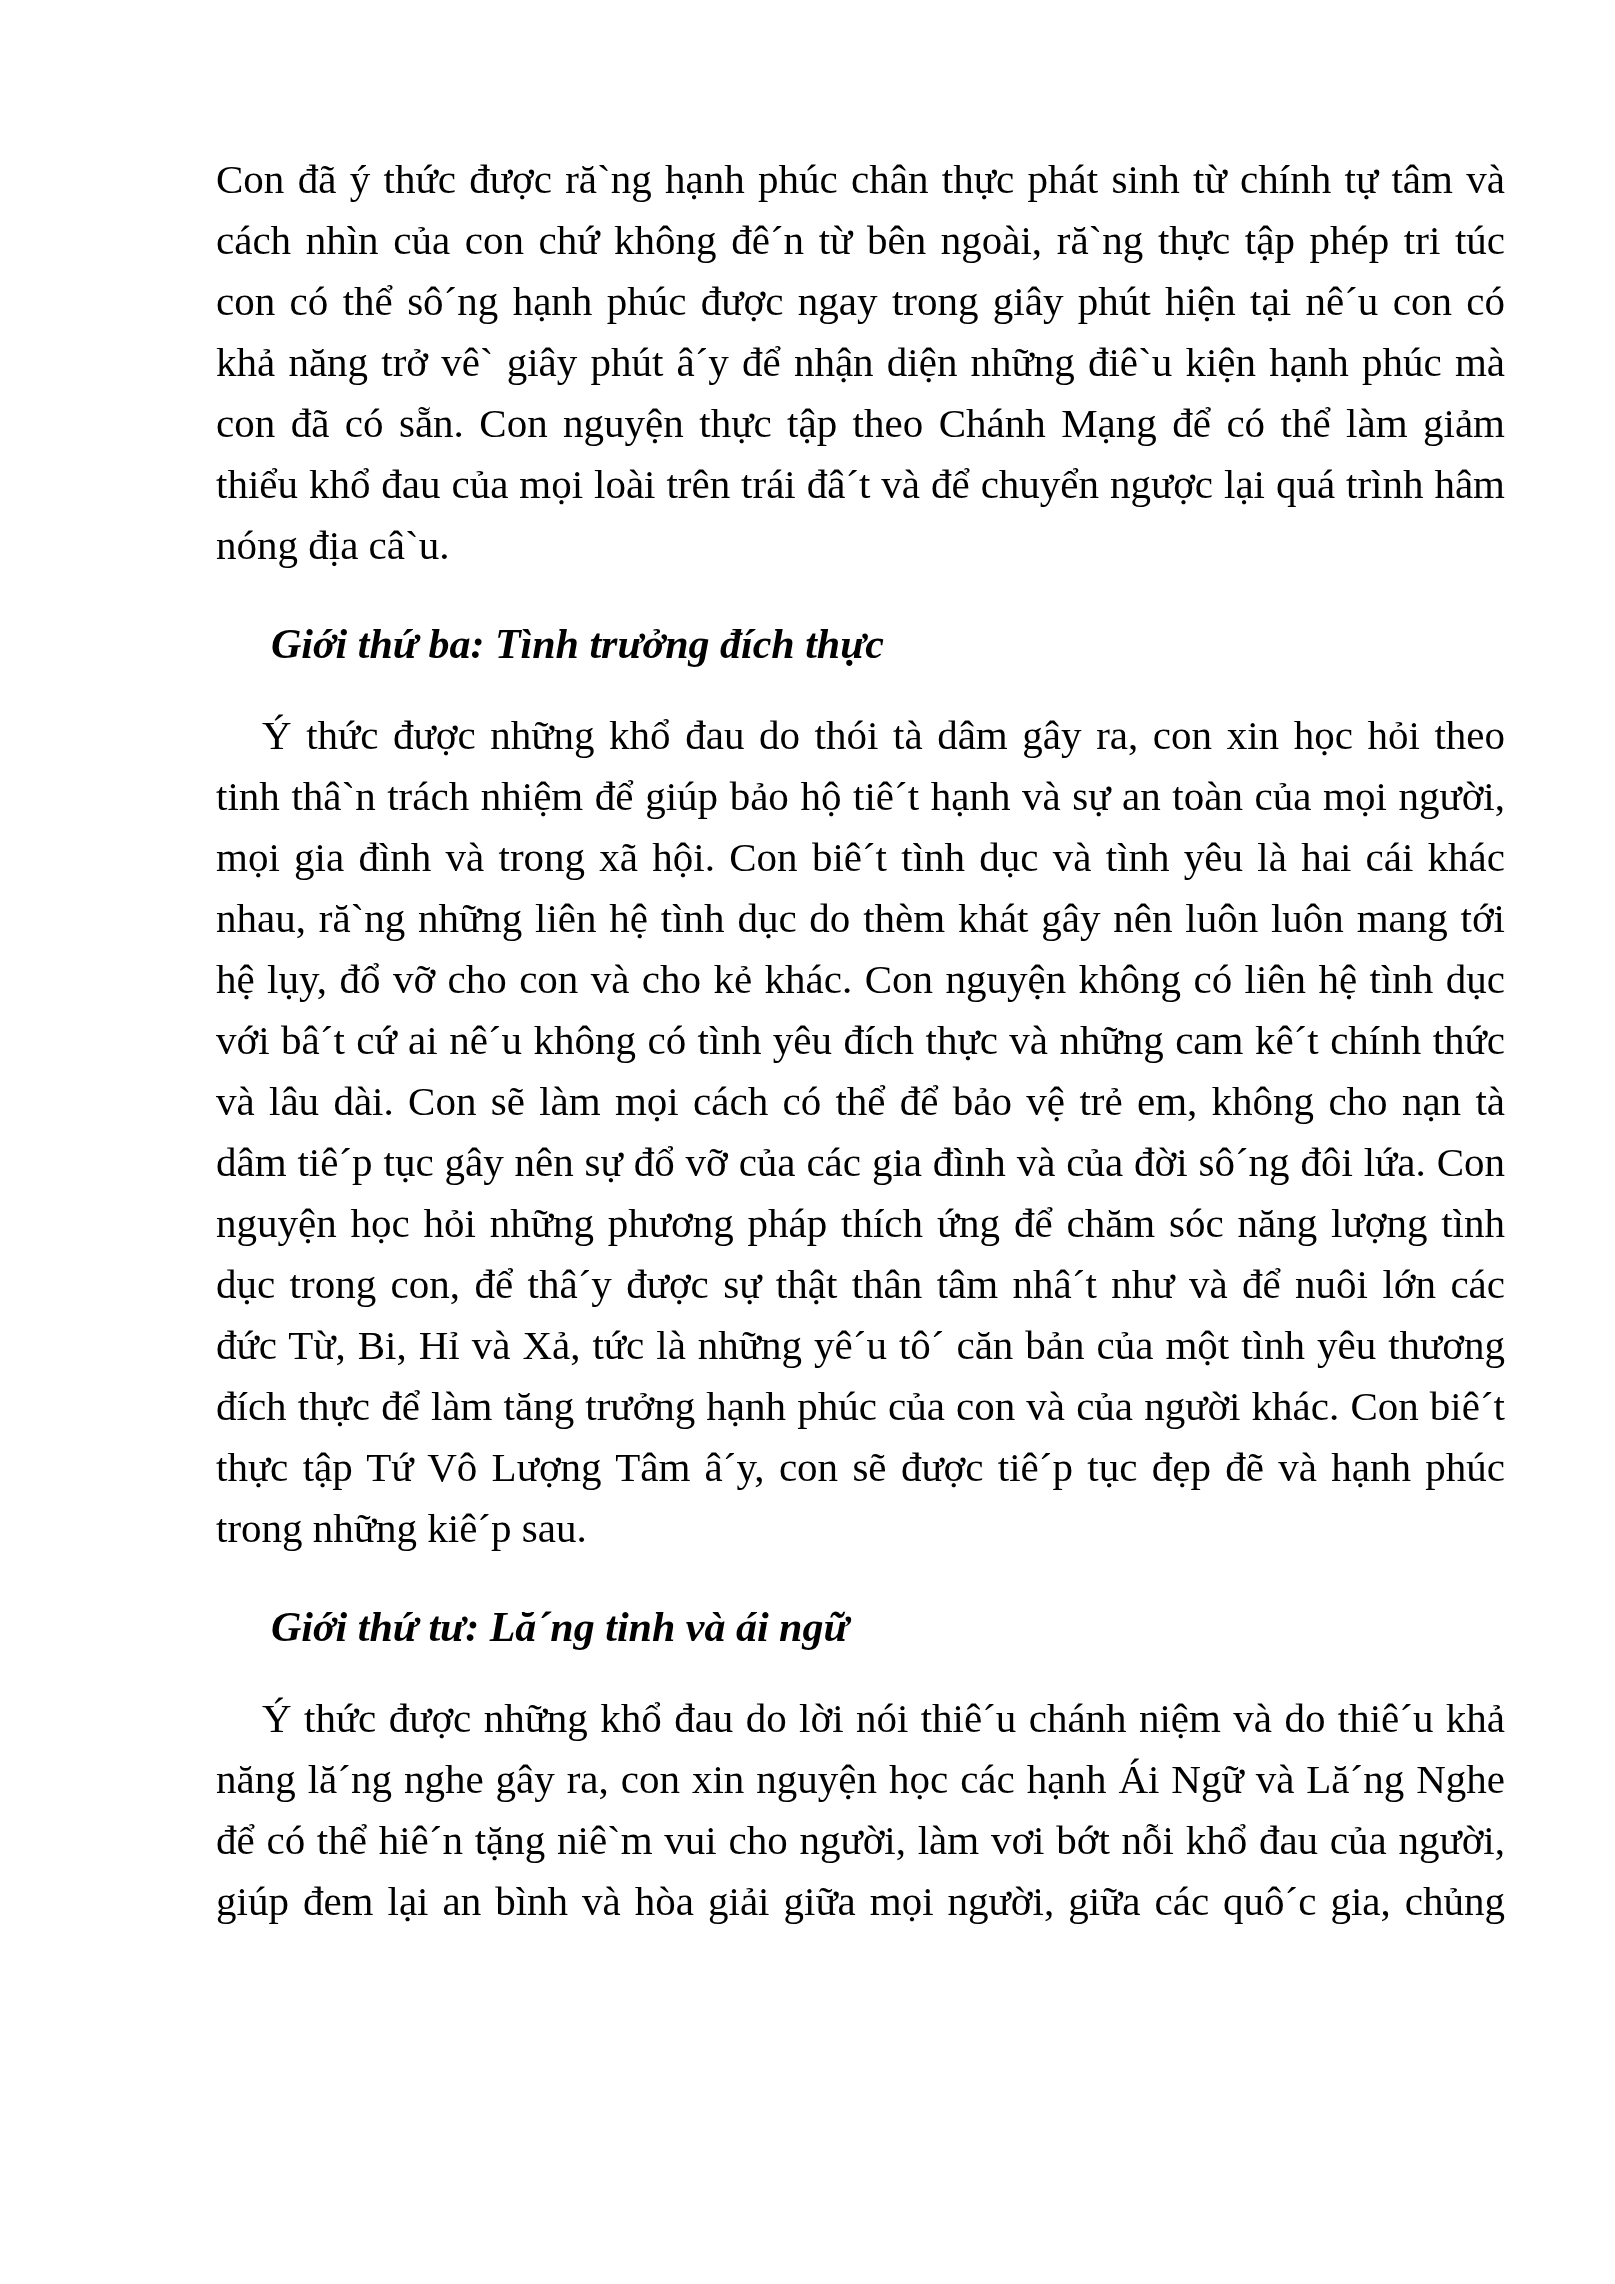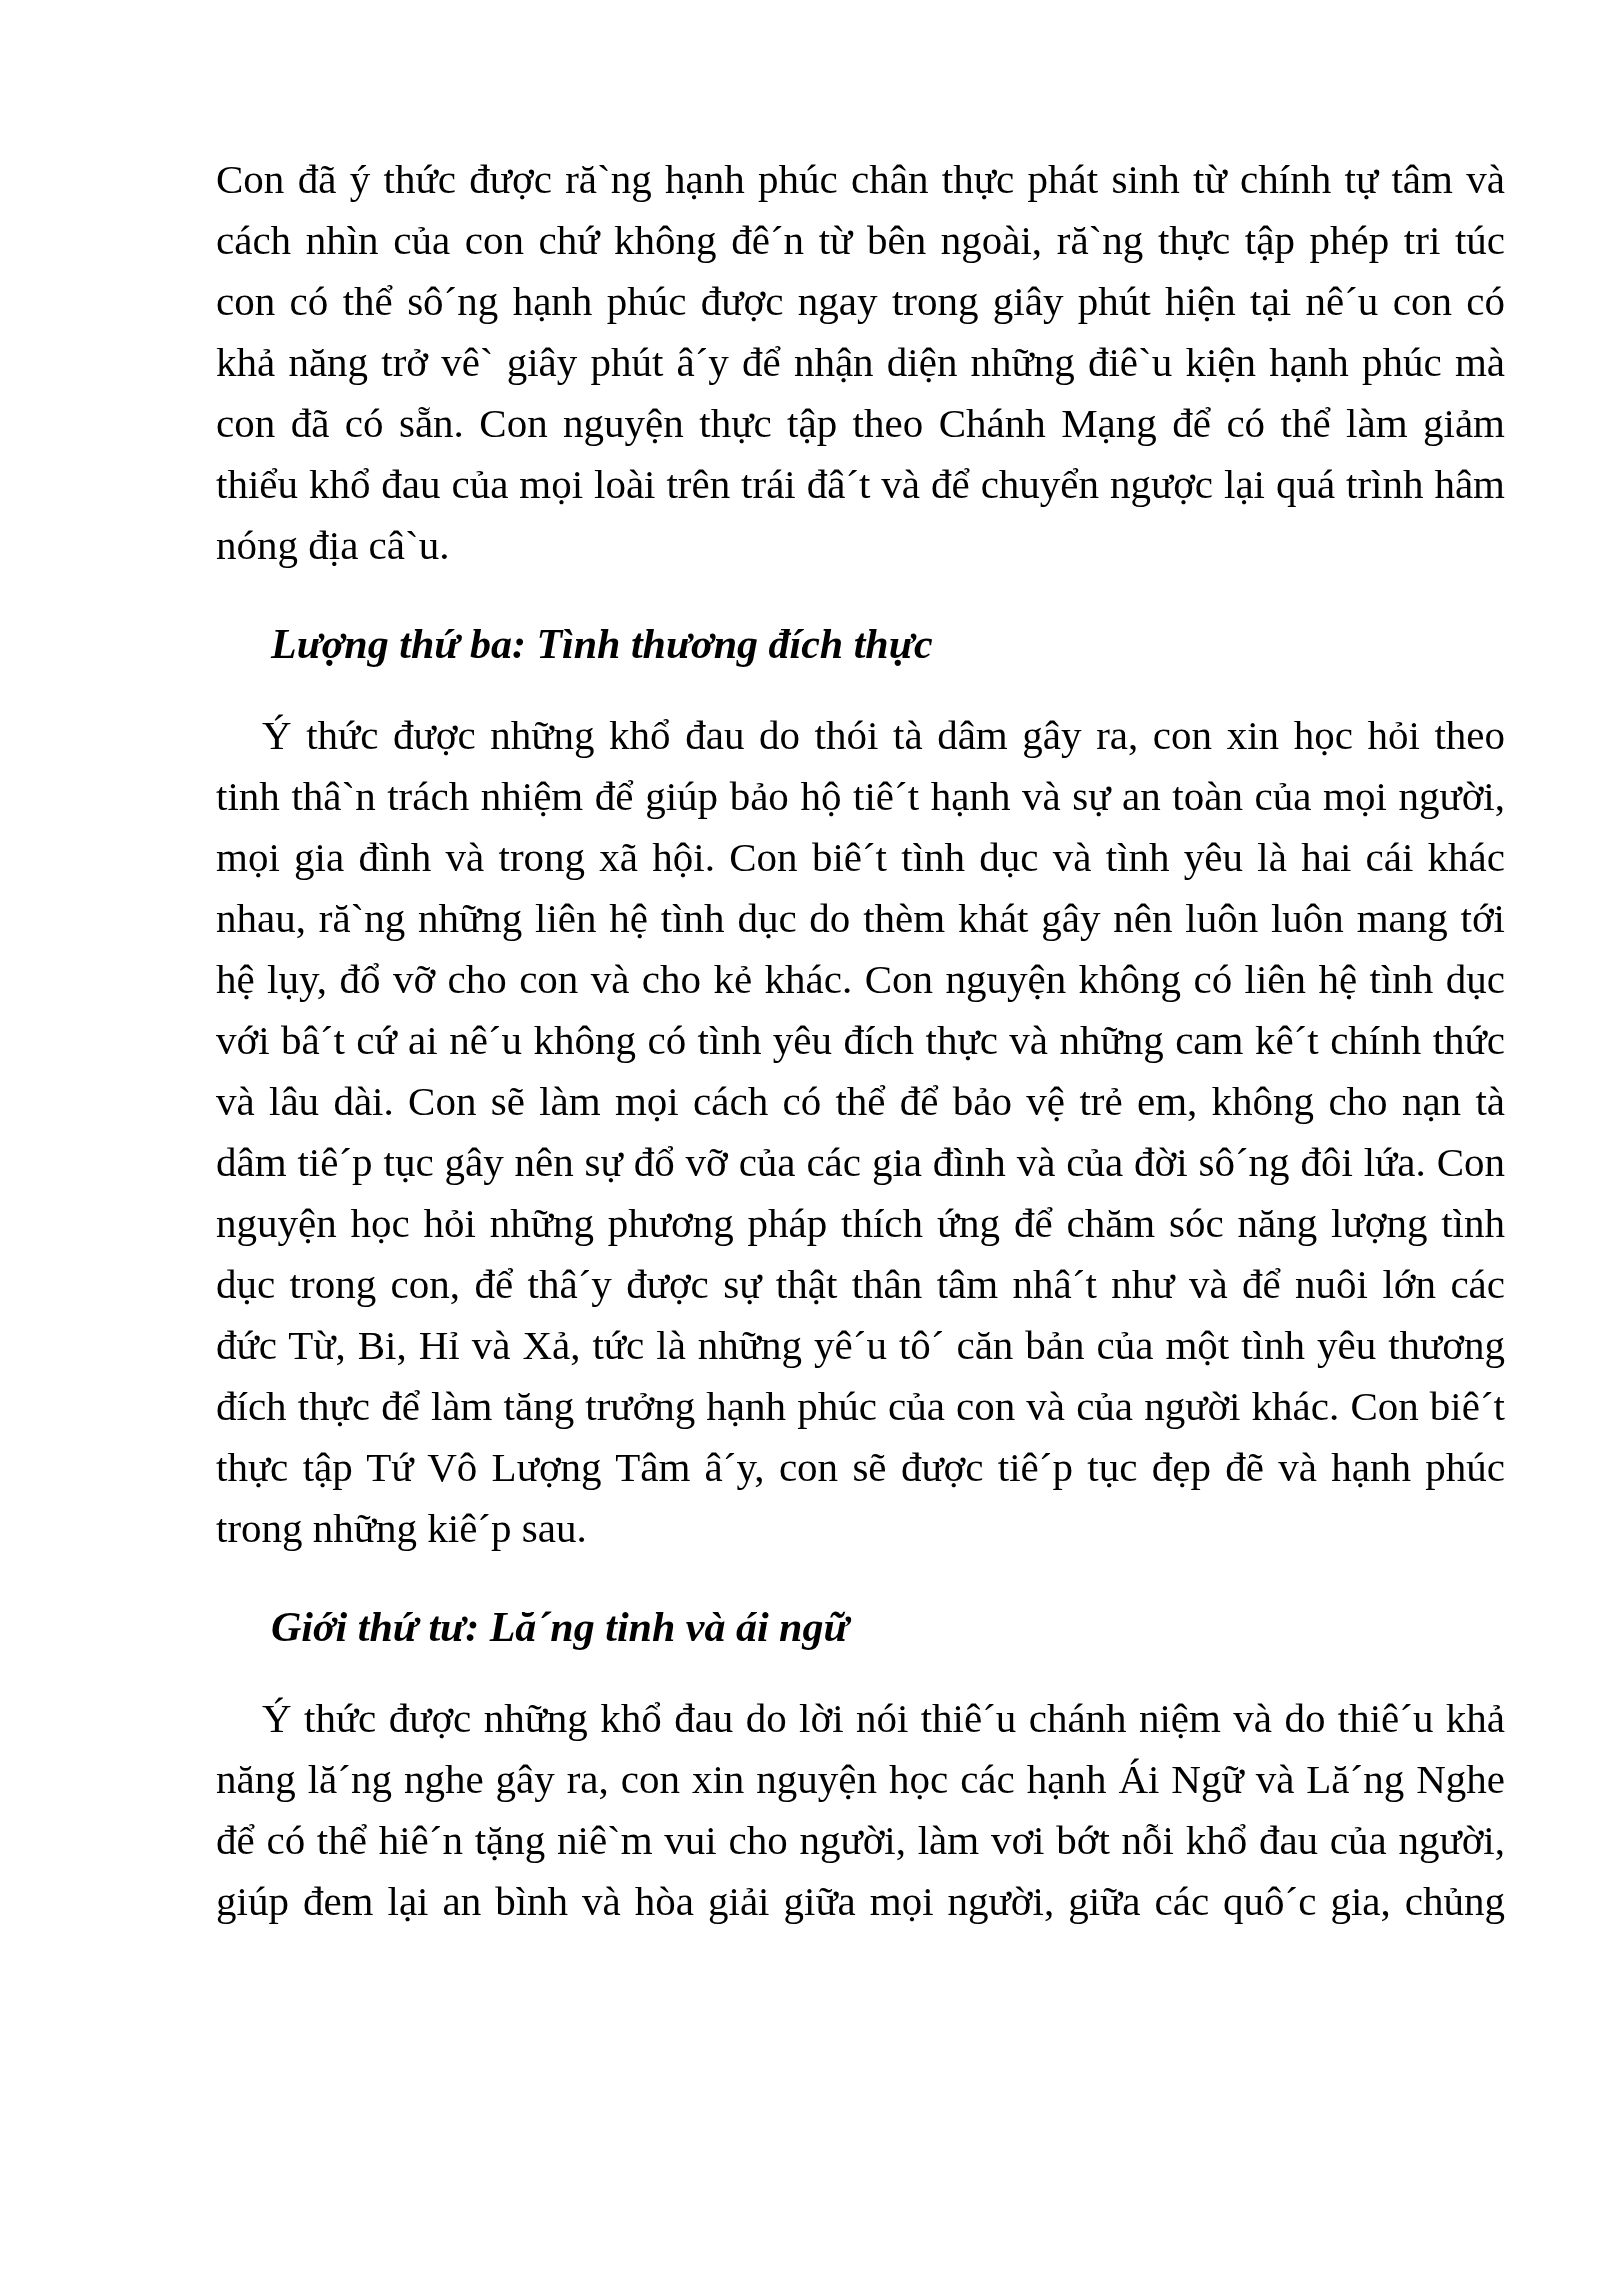--- a/index.html
+++ b/index.html
@@ -35,19 +35,19 @@
     margin: 38px 0 30px 55px;
     text-align: left;
   }
 </style>
 </head>
 <body>
 
 <div class="page">
   <main>
       <div class="paragraph">Con đã ý thức được ră`ng hạnh phúc chân thực phát sinh từ chính tự tâm và cách nhìn của con chứ không đê´n từ bên ngoài, ră`ng thực tập phép tri túc con có thể sô´ng hạnh phúc được ngay trong giây phút hiện tại nê´u con có khả năng trở vê` giây phút â´y để nhận diện những điê`u kiện hạnh phúc mà con đã có sẵn. Con nguyện thực tập theo Chánh Mạng để có thể làm giảm thiểu khổ đau của mọi loài trên trái đâ´t và để chuyển ngược lại quá trình hâm nóng địa câ`u.</div>
-      <div class="heading">Lượng thứ ba: Tình thương đích thực</div>
+      <div class="heading">Giới thứ ba: Tình trưởng đích thực</div>
       <div class="paragraph indent">Ý thức được những khổ đau do thói tà dâm gây ra, con xin học hỏi theo tinh thâ`n trách nhiệm để giúp bảo hộ tiê´t hạnh và sự an toàn của mọi người, mọi gia đình và trong xã hội. Con biê´t tình dục và tình yêu là hai cái khác nhau, ră`ng những liên hệ tình dục do thèm khát gây nên luôn luôn mang tới hệ lụy, đổ vỡ cho con và cho kẻ khác. Con nguyện không có liên hệ tình dục với bâ´t cứ ai nê´u không có tình yêu đích thực và những cam kê´t chính thức và lâu dài. Con sẽ làm mọi cách có thể để bảo vệ trẻ em, không cho nạn tà dâm tiê´p tục gây nên sự đổ vỡ của các gia đình và của đời sô´ng đôi lứa. Con nguyện học hỏi những phương pháp thích ứng để chăm sóc năng lượng tình dục trong con, để thâ´y được sự thật thân tâm nhâ´t như và để nuôi lớn các đức Từ, Bi, Hỉ và Xả, tức là những yê´u tô´ căn bản của một tình yêu thương đích thực để làm tăng trưởng hạnh phúc của con và của người khác. Con biê´t thực tập Tứ Vô Lượng Tâm â´y, con sẽ được tiê´p tục đẹp đẽ và hạnh phúc trong những kiê´p sau.</div>
       <div class="heading">Giới thứ tư: Lă´ng tinh và ái ngữ</div>
       <div class="paragraph indent">Ý thức được những khổ đau do lời nói thiê´u chánh niệm và do thiê´u khả năng lă´ng nghe gây ra, con xin nguyện học các hạnh Ái Ngữ và Lă´ng Nghe để có thể hiê´n tặng niê`m vui cho người, làm vơi bớt nỗi khổ đau của người, giúp đem lại an bình và hòa giải giữa mọi người, giữa các quô´c gia, chủng tộc và tôn giáo. Biê´t ră`ng</div>
     </main>
 </div>
 
 
 </body></html>

